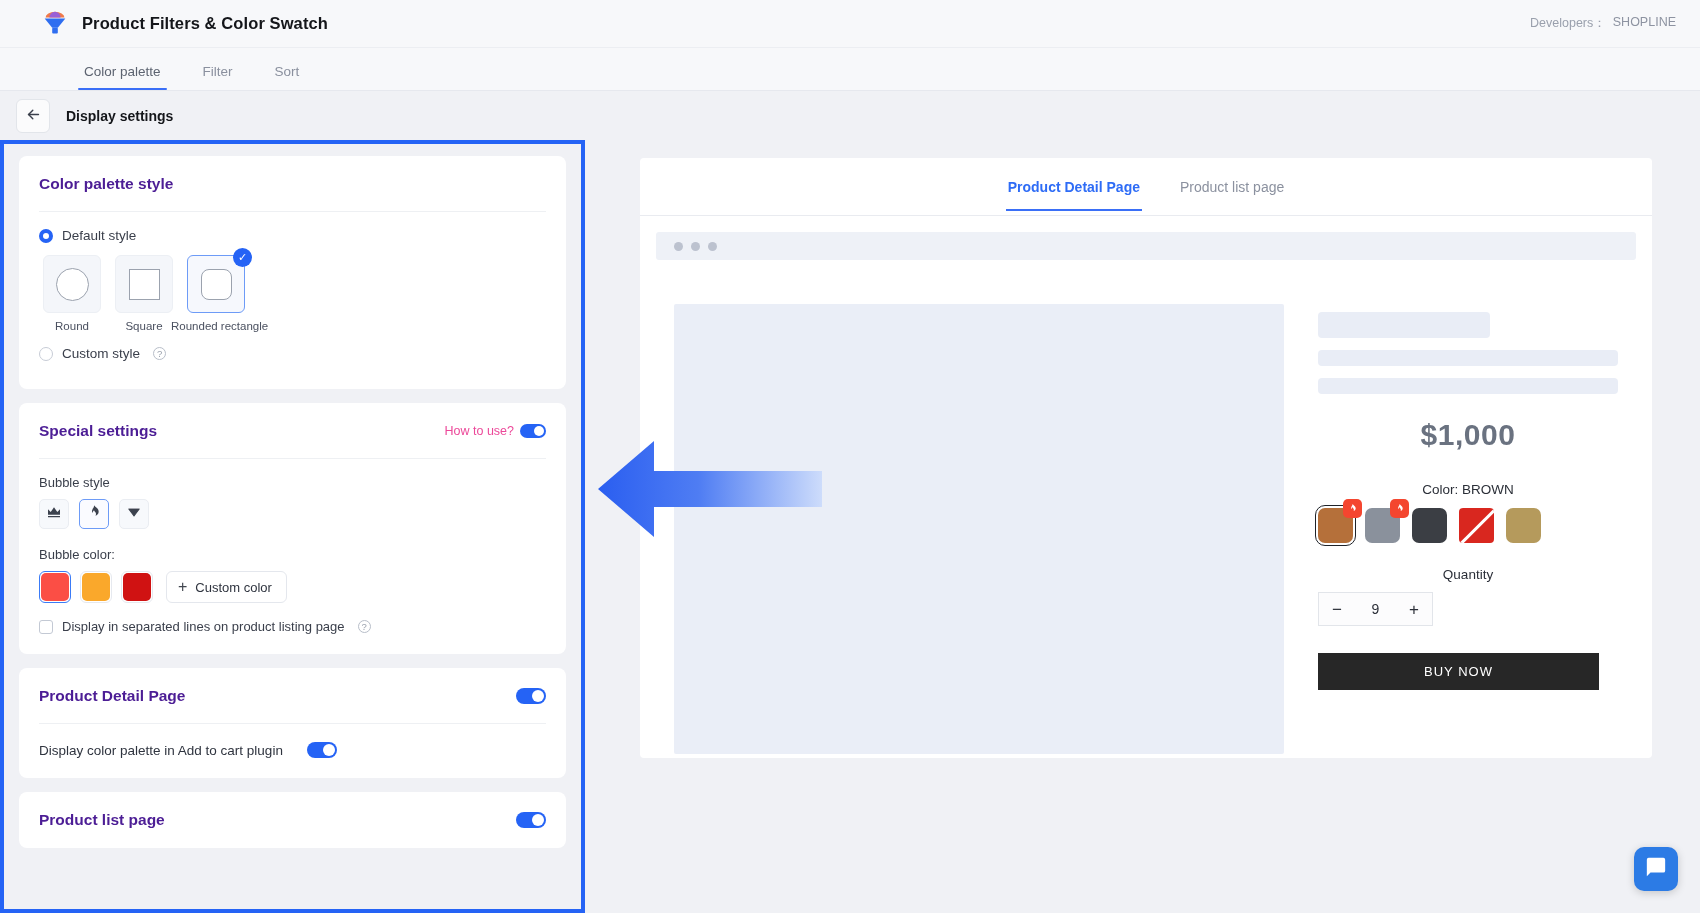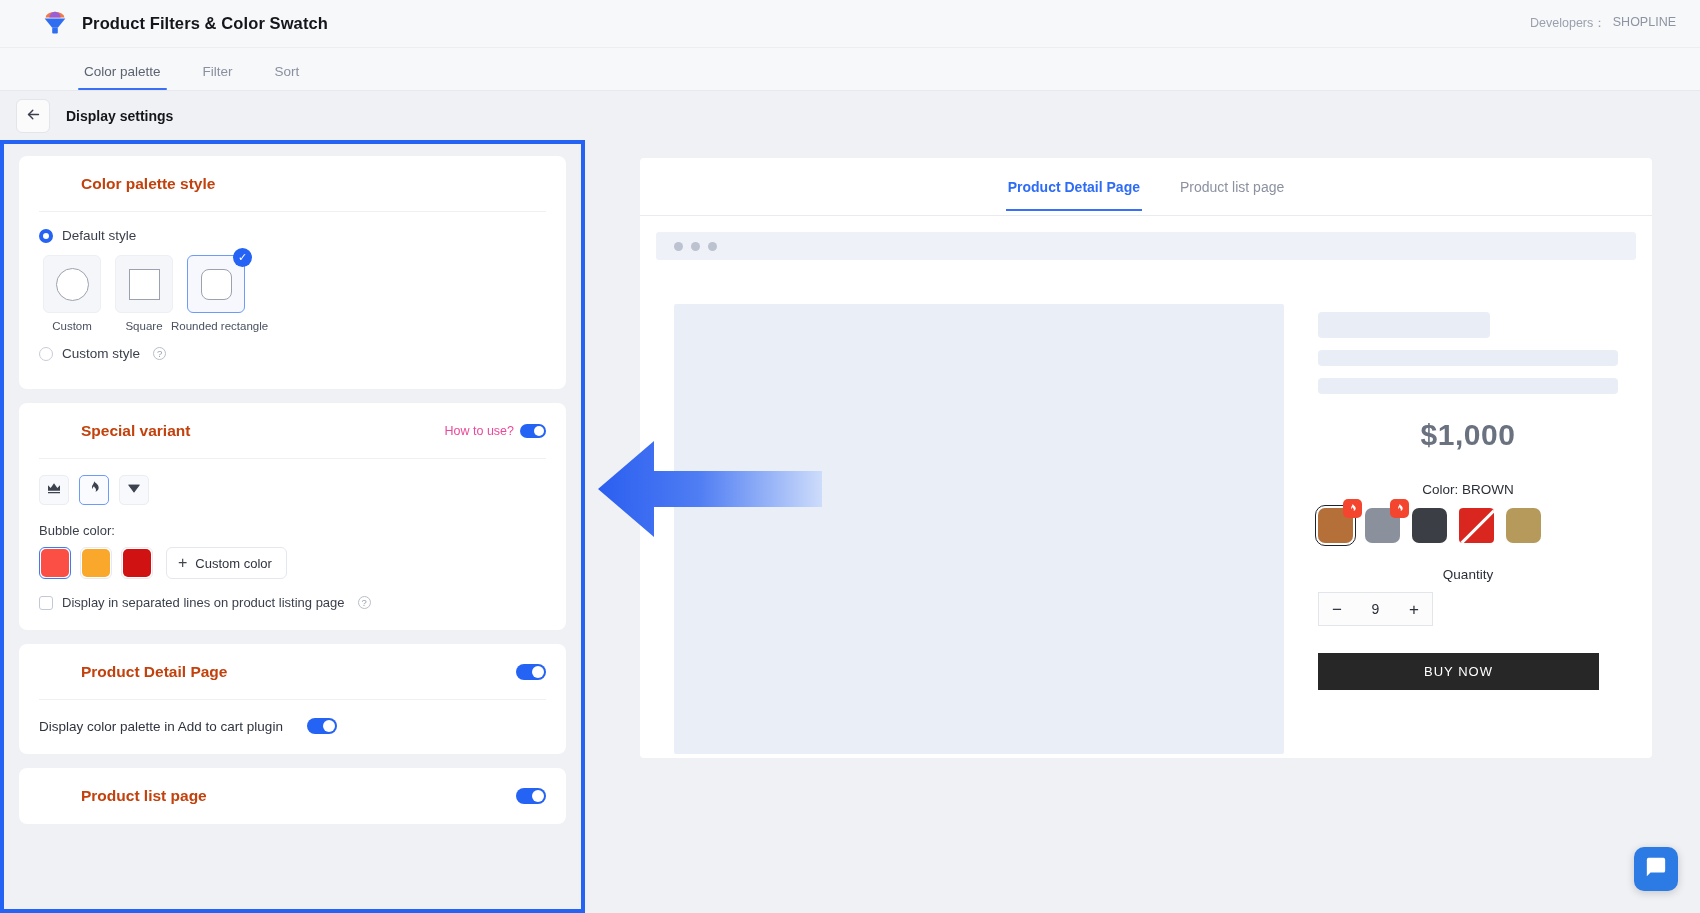--- a/index.html
+++ b/index.html
@@ -69,21 +69,21 @@
   }
   .card {
     background: #ffffff; border-radius: 8px; margin-bottom: 14px;
     padding: 0 20px;
   }
   .card-head {
     display: flex; align-items: center; height: 56px;
     border-bottom: 1px solid #eef0f3;
   }
   .card-head.noborder { border-bottom: none; }
-  .card-title { font-size: 15.5px; font-weight: bold; color: #c2410c; margin-left: 42px; }
+  .card-title { font-size: 15.5px; font-weight: bold; color: #4c1d95; }
   .card-head-right { margin-left: auto; display: flex; align-items: center; gap: 6px; }
   .how-link { font-size: 12.5px; color: #ec4899; cursor: pointer; }
   .card-body { padding: 16px 0 20px 0; }
 
   
   .radio-row { display: flex; align-items: center; gap: 9px; margin-bottom: 8px; }
   .radio {
     width: 14px; height: 14px; border-radius: 50%;
     border: 1px solid #c7ccd6; background: #fff; position: relative; cursor: pointer;
     flex: 0 0 auto;
@@ -289,21 +289,21 @@
       <div class="card-body">
         <div class="radio-row">
           <span class="radio on"></span>
           <span class="radio-label">Default style</span>
         </div>
         <div class="style-row">
           <div class="style-item">
             <div class="style-box">
               <div class="shape-round"></div>
             </div>
-            <div class="style-caption">Custom</div>
+            <div class="style-caption">Round</div>
           </div>
           <div class="style-item">
             <div class="style-box">
               <div class="shape-square"></div>
             </div>
             <div class="style-caption">Square</div>
           </div>
           <div class="style-item wide">
             <div class="style-box sel">
               <div class="shape-rrect"></div>
@@ -315,27 +315,28 @@
         <div class="radio-row" style="margin-top:14px">
           <span class="radio"></span>
           <span class="radio-label">Custom style</span>
           <span class="help-icon">?</span>
         </div>
       </div>
     </div>
 
     <div class="card">
       <div class="card-head">
-        <span class="card-title">Special variant</span>
+        <span class="card-title">Special settings</span>
         <span class="card-head-right">
           <span class="how-link">How to use?</span>
           <span class="toggle sm"></span>
         </span>
       </div>
       <div class="card-body">
+        <div class="field-label">Bubble style</div>
         <div class="icon-row">
           <div class="icon-btn">
             <span>
               <svg viewBox="0 0 24 24">
                   <path d="M3 8l4 4 5-7 5 7 4-4v8H3V8zm0 10h18v2H3v-2z"></path>
                 </svg>
             </span>
           </div>
           <div class="icon-btn sel">
             <span>

